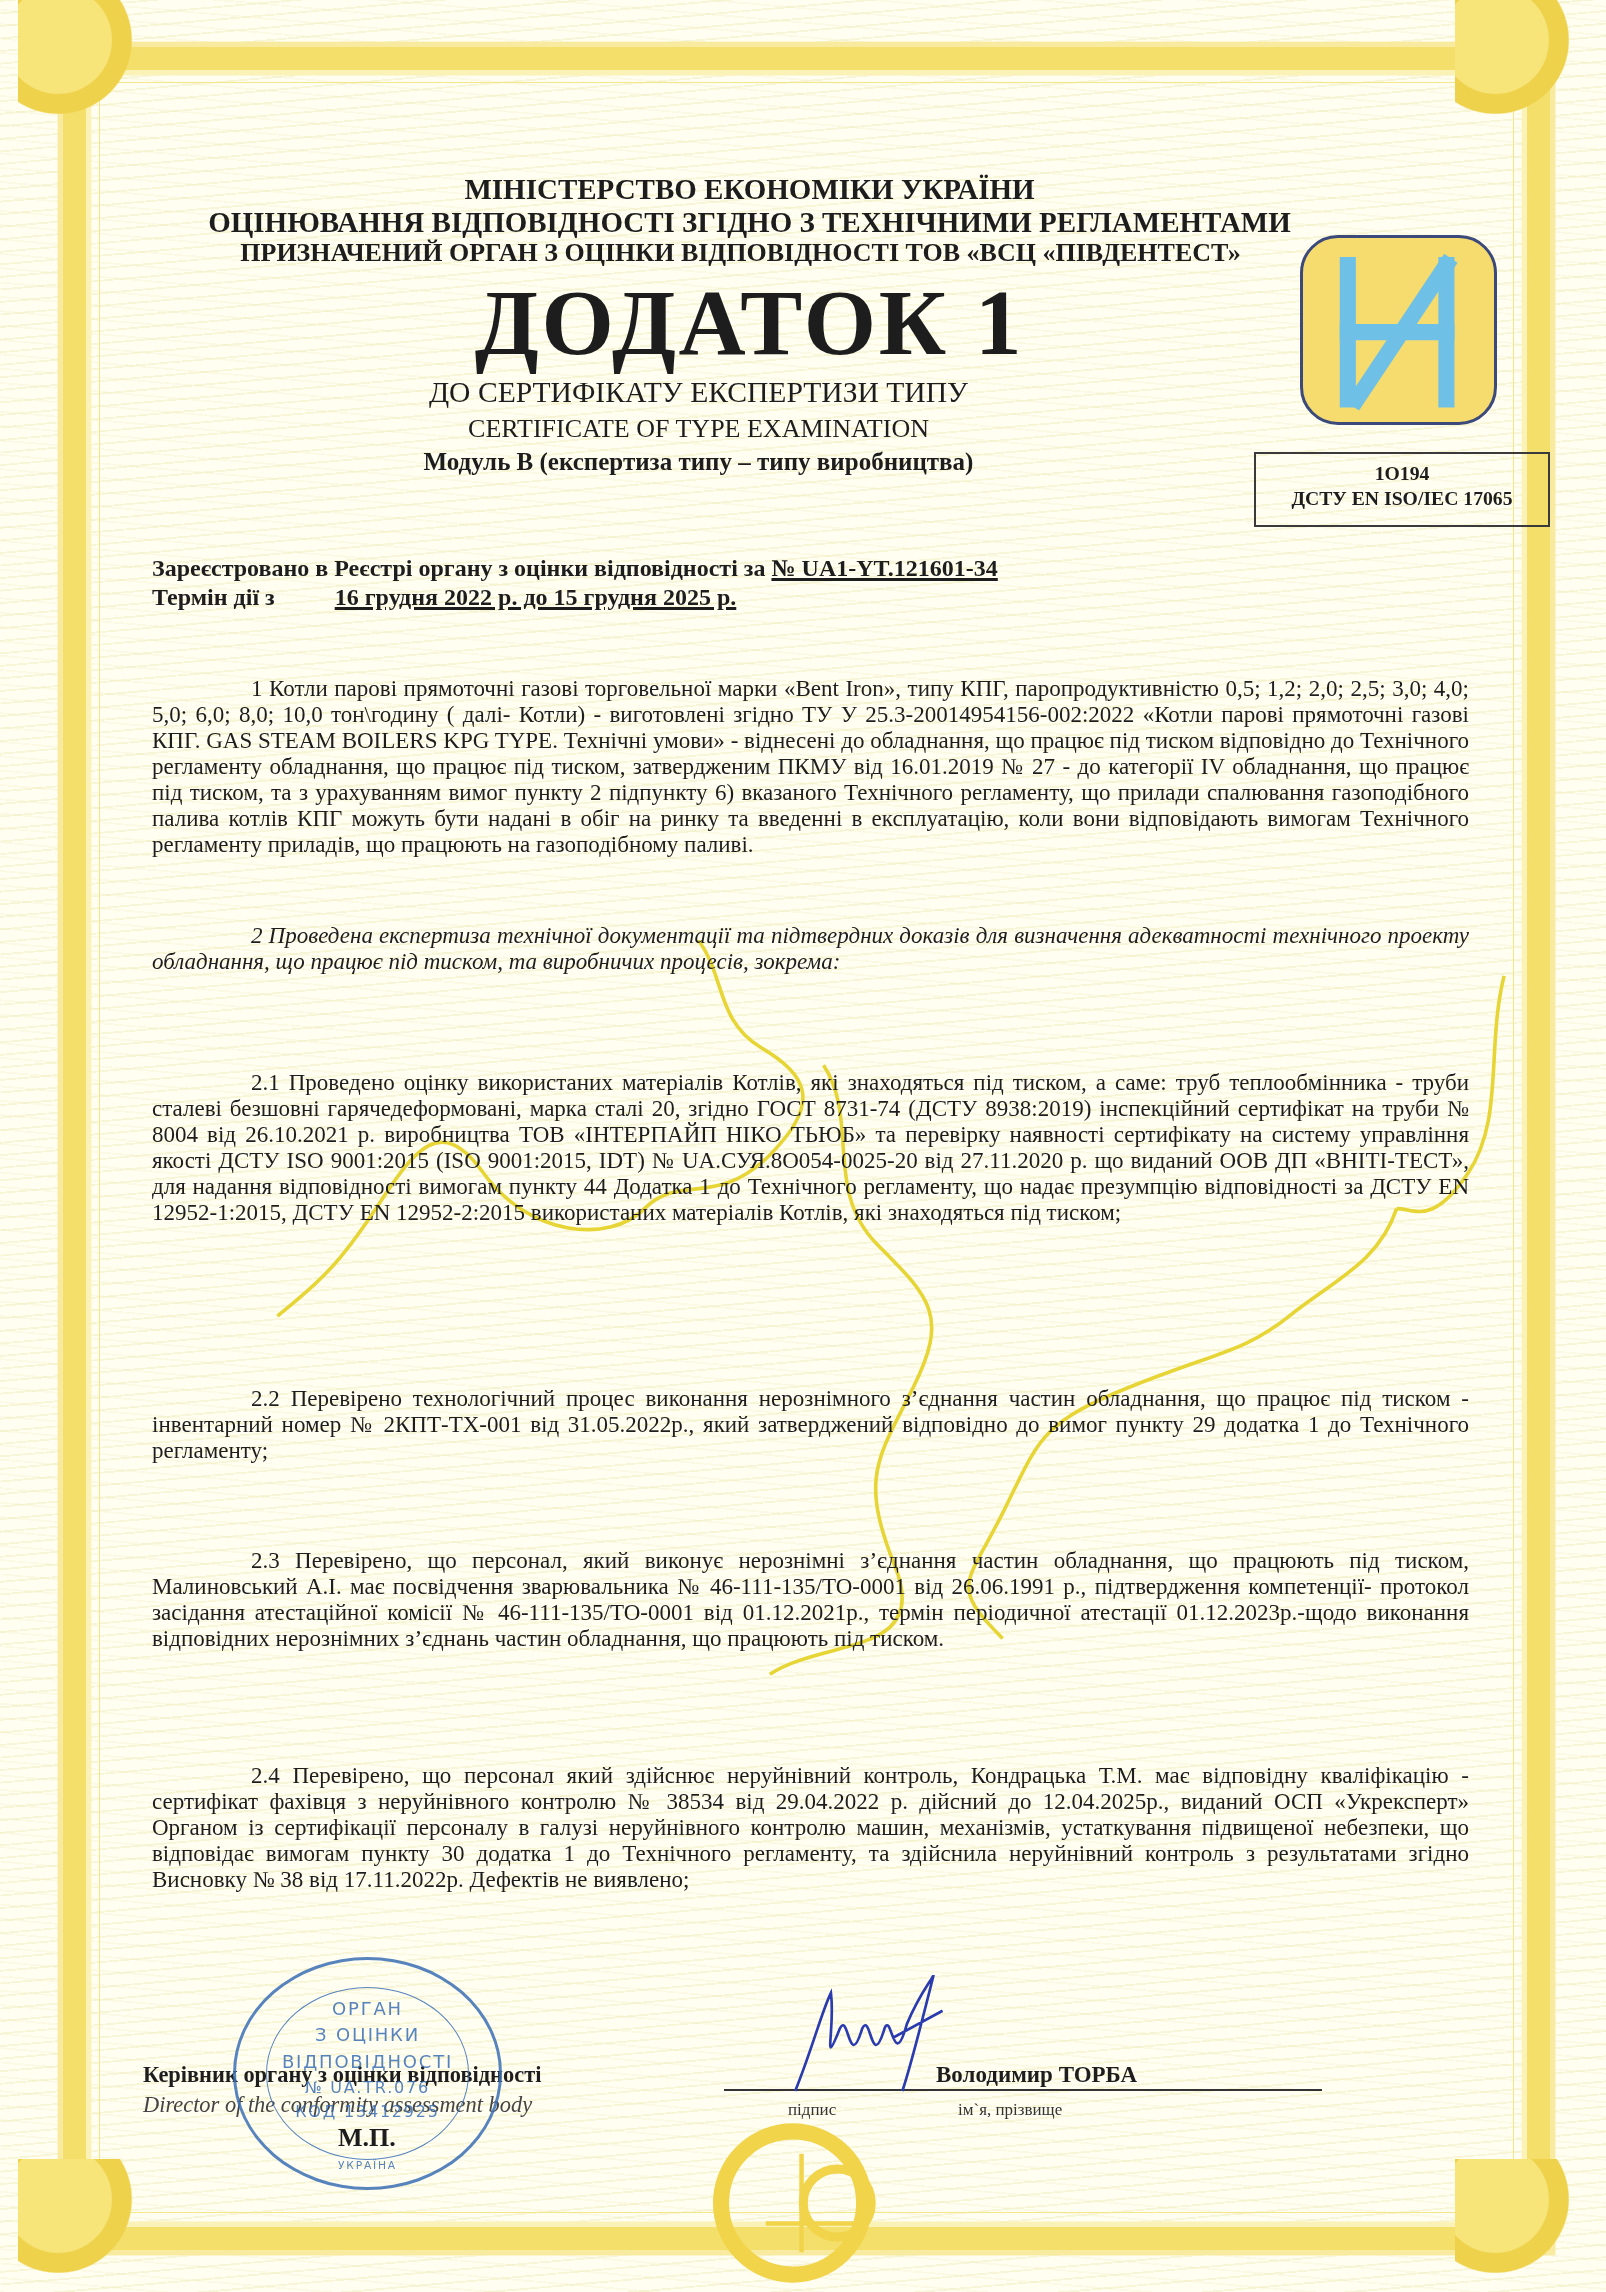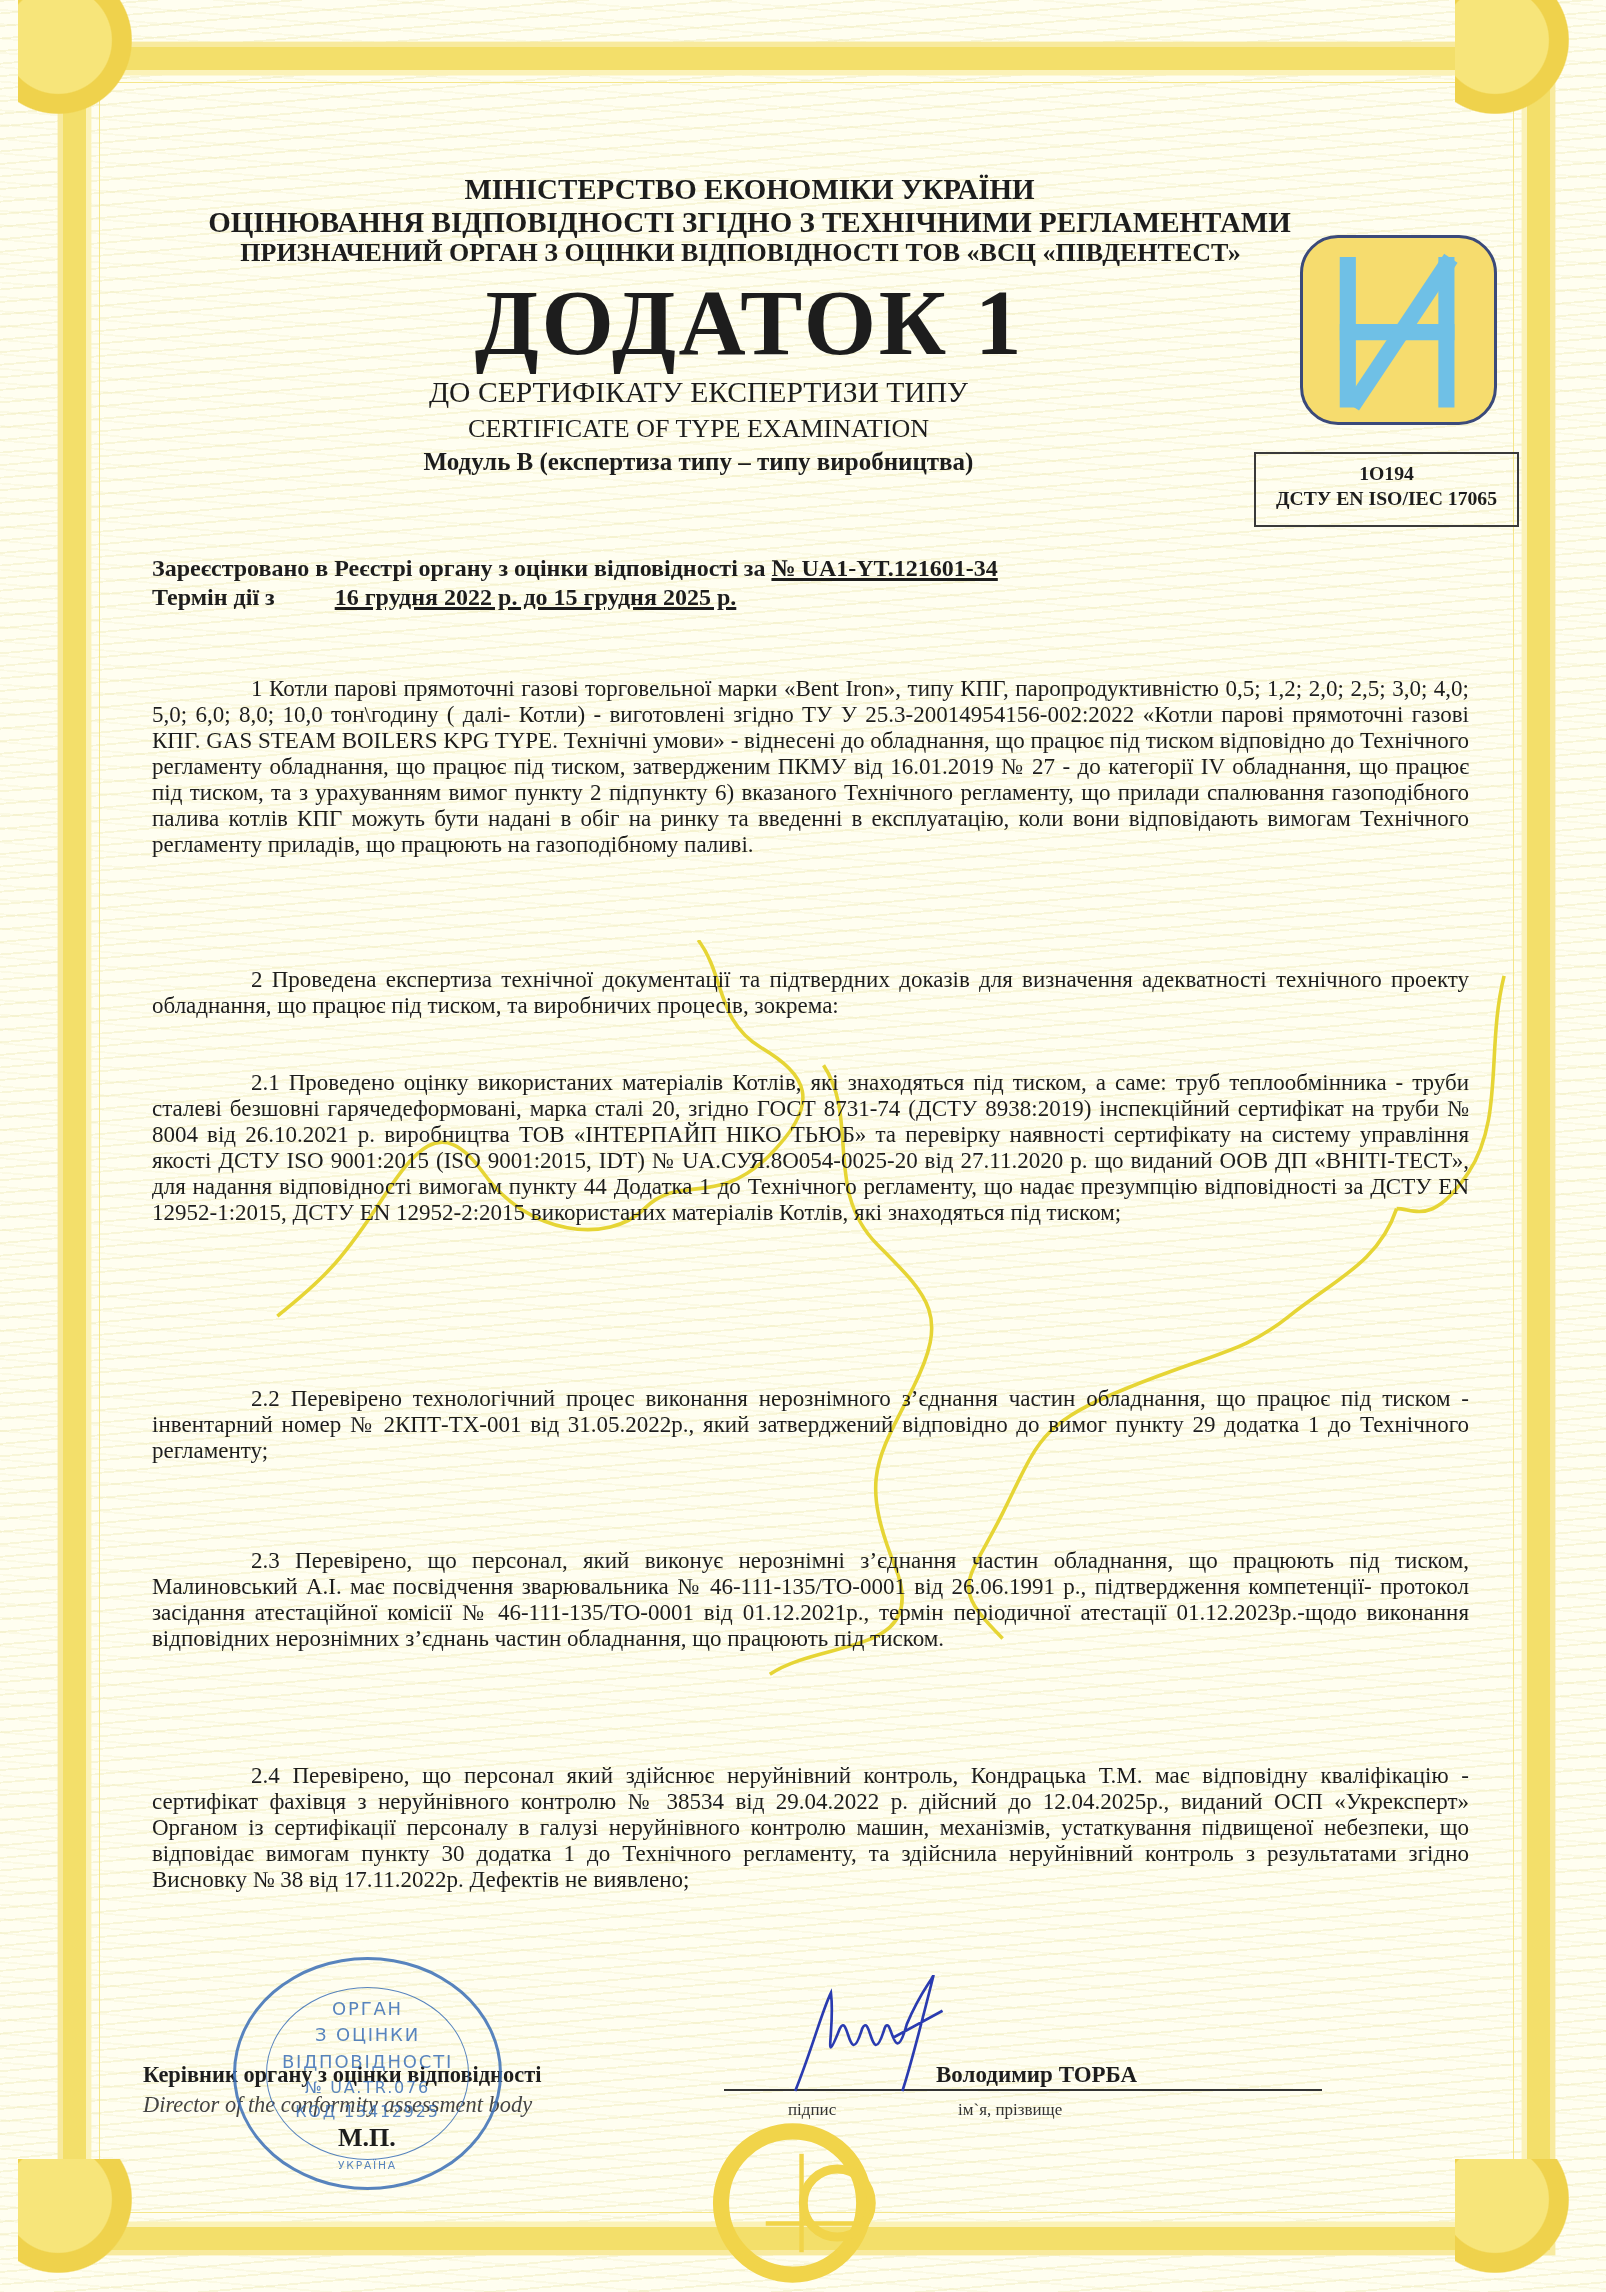--- a/index.html
+++ b/index.html
@@ -46,36 +46,36 @@
     .sub1 { position: absolute; top: 376px; left: 0; width: 1397px; text-align: center; font-size: 29.6px; }
     .sub2 { position: absolute; top: 414px; left: 0; width: 1397px; text-align: center; font-size: 26px; }
     .sub3 { position: absolute; top: 448px; left: 0; width: 1397px; text-align: center; font-size: 25px; font-weight: bold; }
     .sheet { position: absolute; top: 495px; left: 0; width: 1397px; text-align: center; font-size: 24px; font-weight: bold; }
 
     .logo {
       position: absolute; left: 1300px; top: 235px; width: 197px; height: 190px;
       background: #f6dc6e; border: 3.6px solid #3b4a7a; border-radius: 38px; box-sizing: border-box;
     }
     .accred {
-      position: absolute; left: 1254px; top: 452px; width: 265px; height: 75px;
+      position: absolute; left: 1254px; top: 452px; width: 296px; height: 75px;
       border: 2.7px solid #3a3a3a; box-sizing: border-box; text-align: center; font-weight: bold;
       font-size: 19.7px; line-height: 25px; padding-top: 7.2px;
     }
 
     .reg { position: absolute; left: 152px; top: 555px; font-size: 24px; font-weight: bold; }
     .reg .line { display: block; height: 29px; }
     .reg .u { text-decoration: underline; text-decoration-thickness: 2.7px; }
     .reg .period { display: inline-block; margin-left: 54px; }
 
     .para {
       position: absolute; left: 152px; width: 1317px; font-size: 23px; line-height: 26px;
       text-align: justify; text-indent: 99px;
     }
     .p1 { top: 676px; }
-    .p2 { top: 967px; }
+    .p2 { top: 923px; font-style: italic; }
     .p21 { top: 1070px; }
     .p22 { top: 1386px; }
     .p23 { top: 1548px; }
     .p24 { top: 1763px; }
 
     .sig-block { position: absolute; left: 143px; top: 2062px; }
     .sig-title { font-size: 22.4px; font-weight: bold; }
     .sig-title-en { font-size: 22.4px; font-style: italic; color: #444; margin-top: 3.6px; }
     .mp { font-size: 26px; font-weight: bold; margin-left: 195px; margin-top: 5px; }
 

